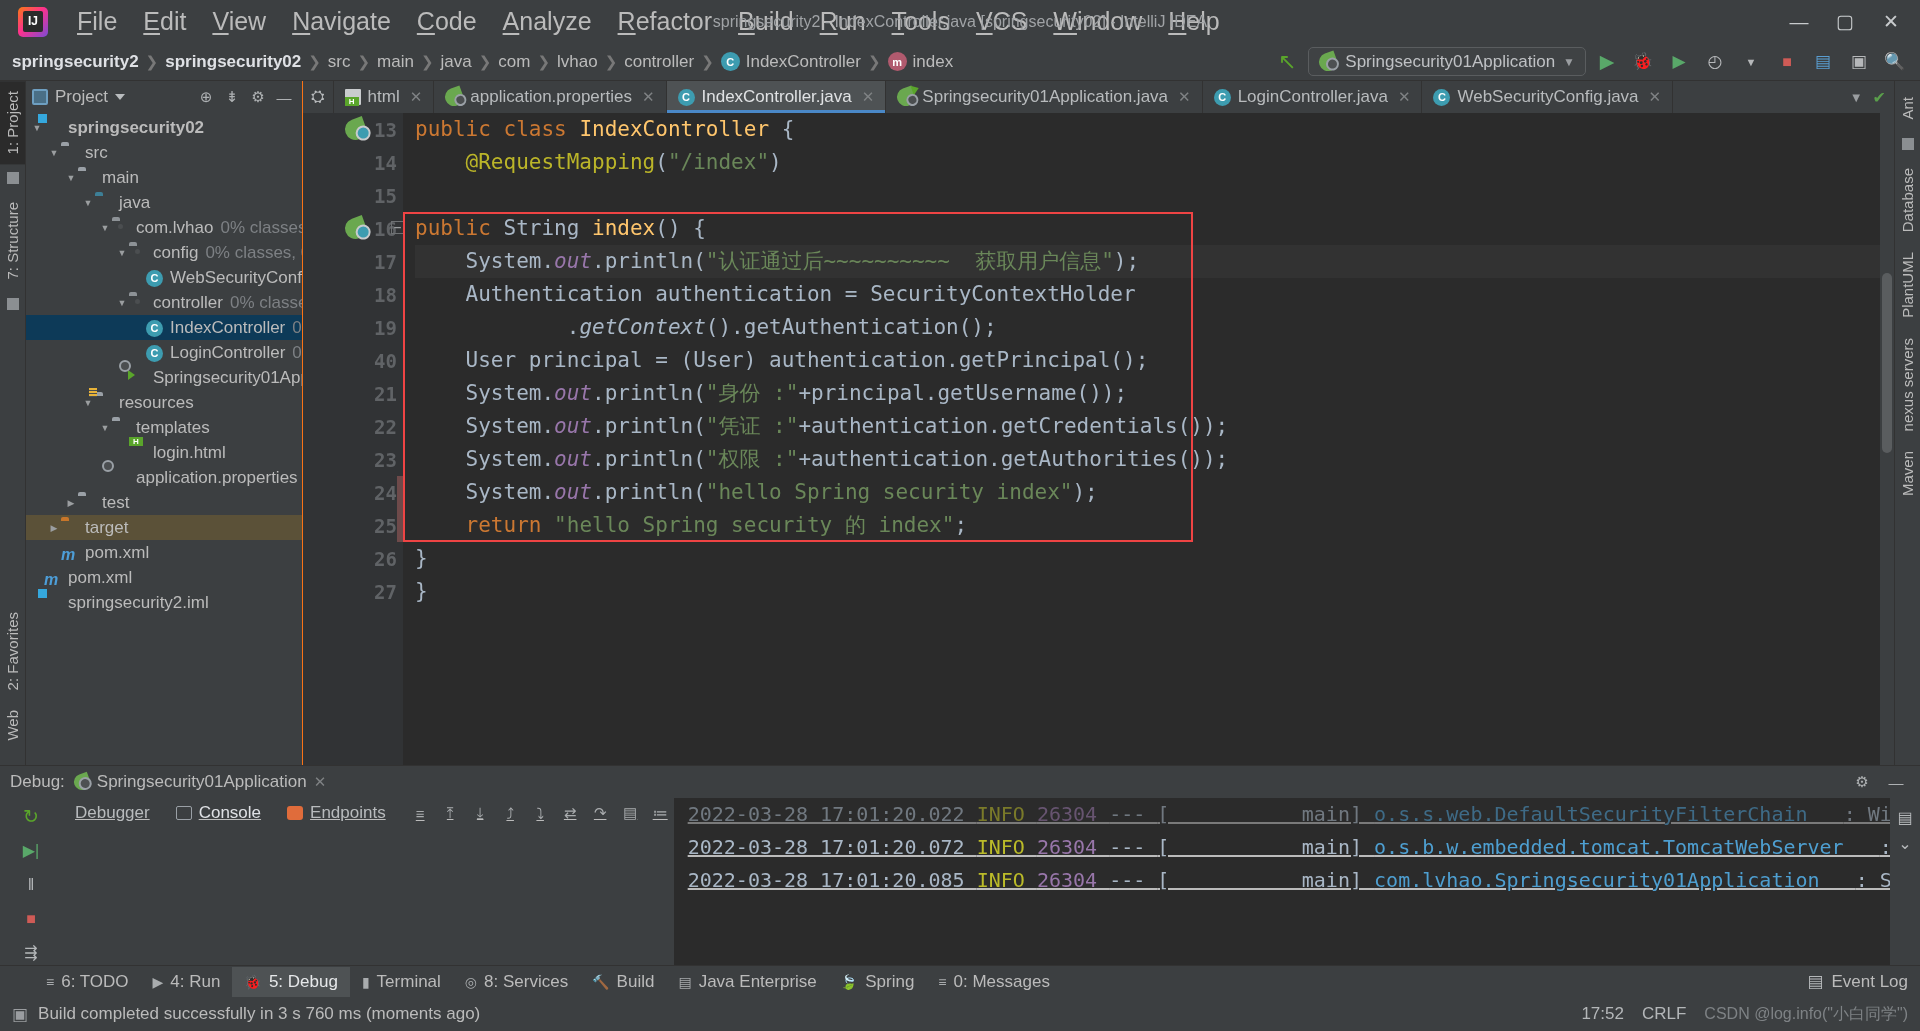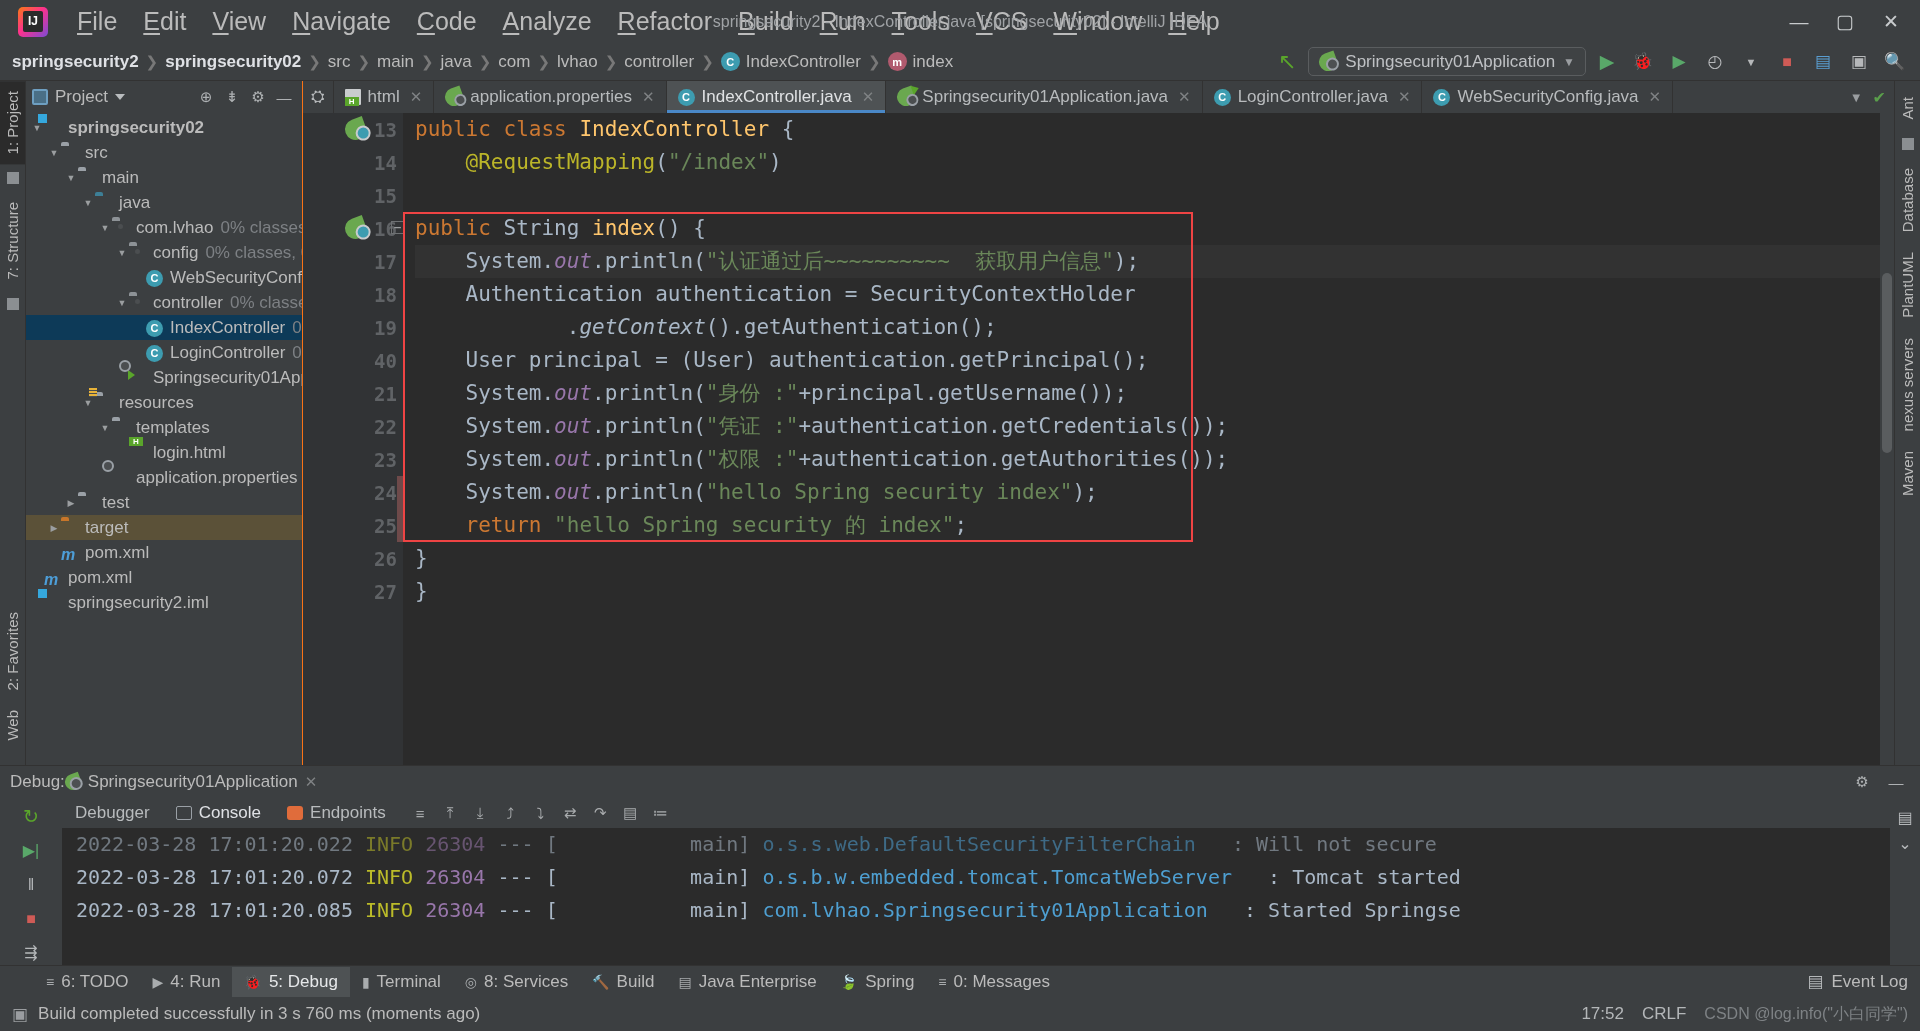--- a/index.html
+++ b/index.html
@@ -154,30 +154,30 @@
   .escroll { width:14px; flex:0 0 14px; background:#3c3f41; position:relative; }
   .escroll .thumb { position:absolute; left:2px; width:10px; background:#5a5d5f; border-radius:5px;}
 
   
   .rstrip { width:26px; background:#3c3f41; display:flex; flex-direction:column; align-items:center;
             border-left:1px solid #323232; flex:0 0 26px; padding-top:6px; }
 
   
   .debugpanel { height:200px; flex:0 0 200px; background:#3c3f41; display:flex; flex-direction:column;
                 border-top:1px solid #323232; }
-  .dp-head { height:32px; display:flex; align-items:center; padding:0 10px; gap:0;
+  .dp-head { height:32px; display:flex; align-items:center; padding:0 10px; gap:9px;
              font-size:17px; color:#bbbbbb; }
   .dp-head .appname { display:flex; align-items:center; gap:7px; }
   .dp-head-right { margin-left:auto; display:flex; align-items:center; gap:14px; padding-right:4px;}
   .dp-body { flex:1; display:flex; min-height:0; }
   .dp-left { width:62px; flex:0 0 62px; display:flex; flex-direction:column; align-items:center;
              gap:10px; padding-top:6px; background:#3c3f41; }
   .dbtn { width:26px;height:26px;display:flex;align-items:center;justify-content:center;
           color:#b4b7b9;font-size:16px;}
-  .dp-main { flex:1; display:flex; flex-direction:column; min-width:0; }
+  .dp-main { flex:1; display:flex; flex-direction:row; min-width:0;text-decoration:underline; }
   .dp-tabs { height:30px; display:flex; align-items:center; gap:0; font-size:17px; color:#b8bbbd; }
   .dtab { display:flex; align-items:center; gap:7px; padding:0 13px; height:30px; }
   .dtab.active { color:#dfe1e5; }
   .dp-toolbar { display:flex; align-items:center; gap:3px; padding-left:8px; }
   .ticon { width:27px;height:26px;display:flex;align-items:center;justify-content:center;
            color:#a9acae; font-size:15px;}
   .console { flex:1; background:#2b2b2b; overflow:hidden; position:relative;
              font-family:"DejaVu Sans Mono", monospace; font-size:20px; line-height:33px;
              padding-left:14px; white-space:pre; }
   .c-time { color:#a9b7c6; } .c-info { color:#bbbb29; } .c-pid { color:#9876aa; }

